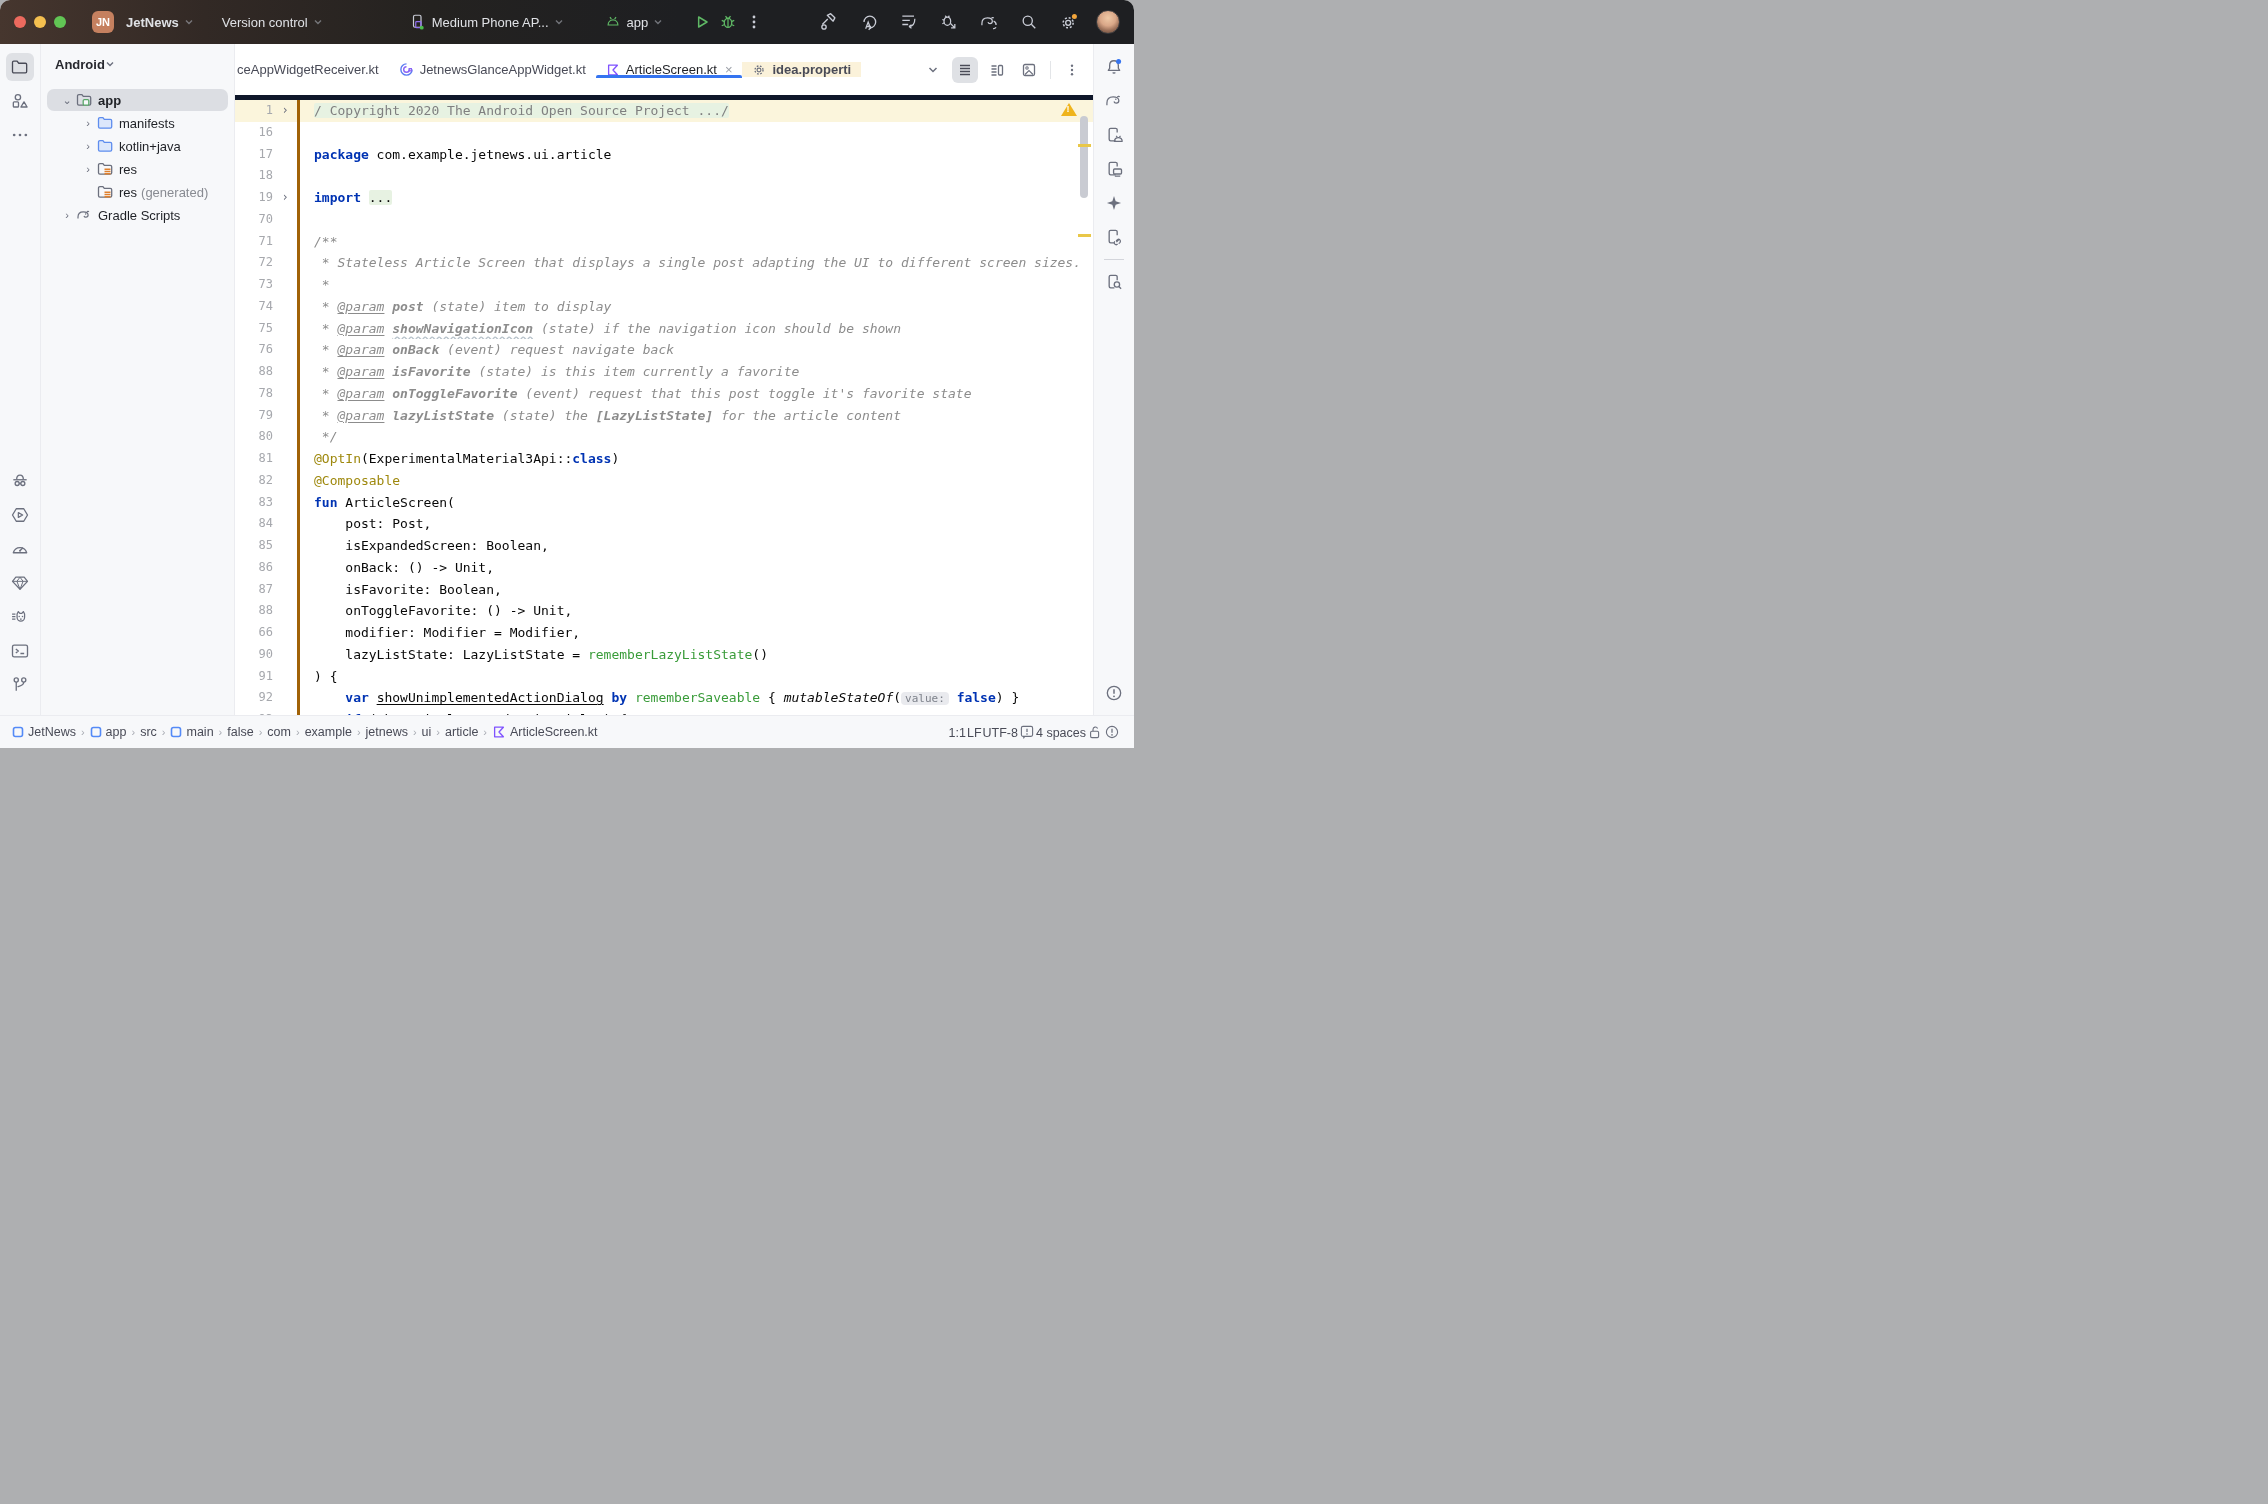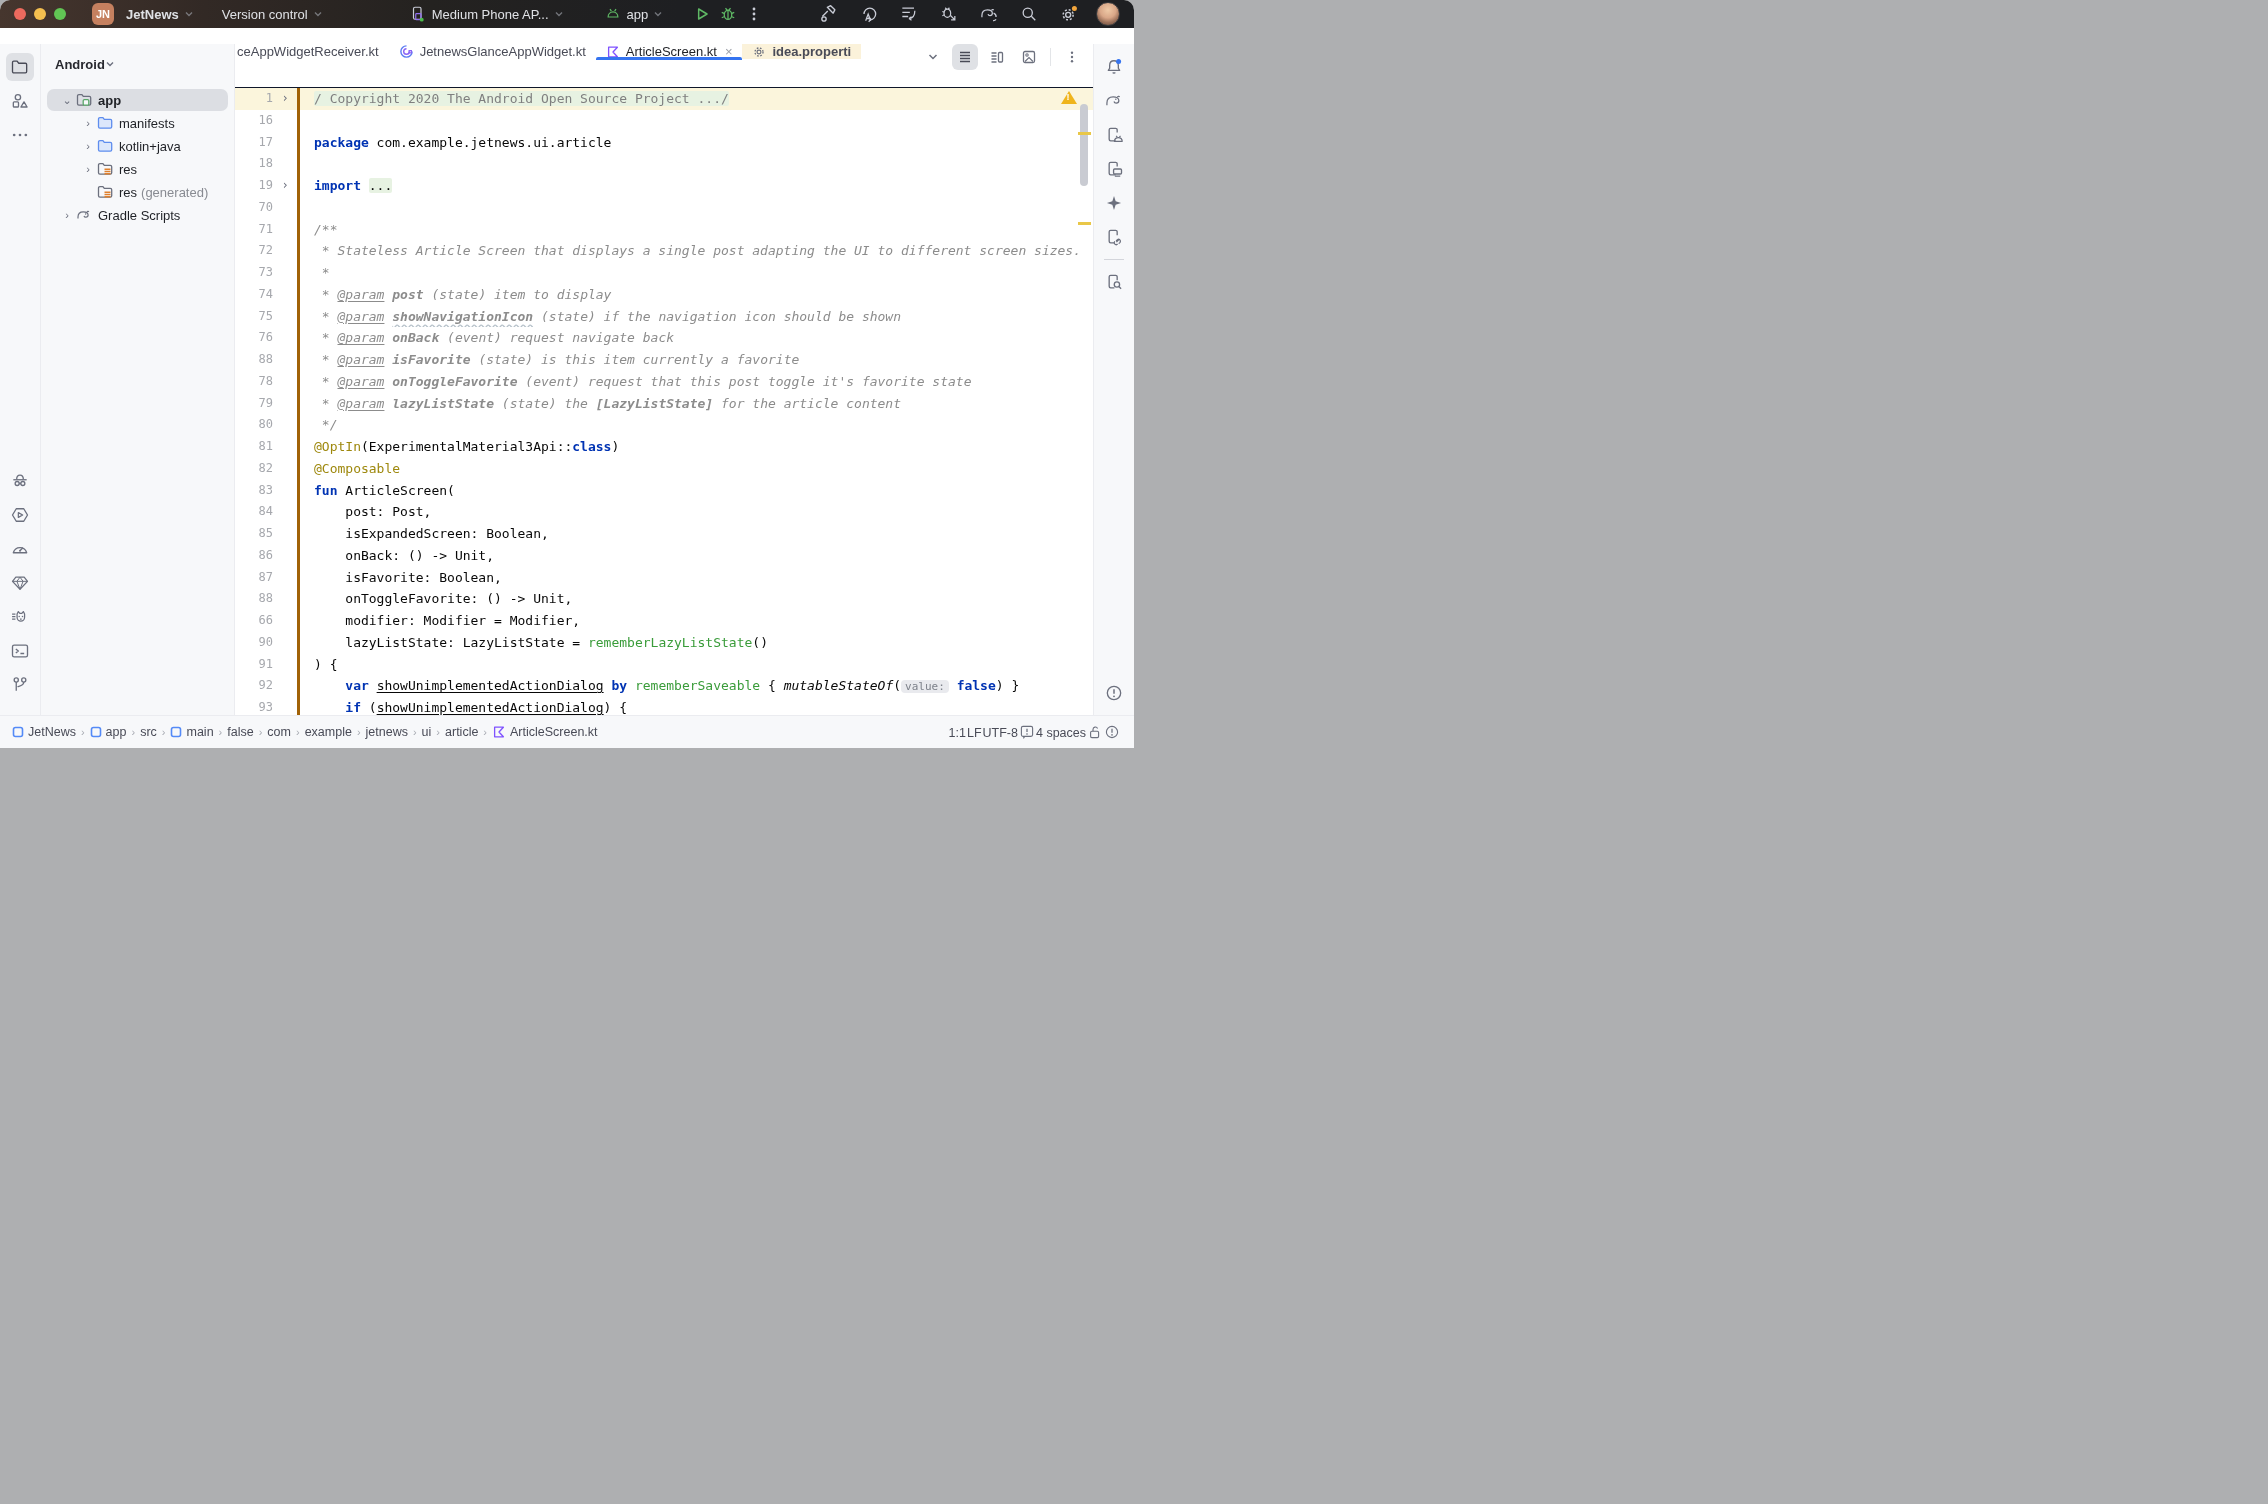--- a/index.html
+++ b/index.html
@@ -1,21 +1,21 @@
 <!DOCTYPE html>
 <html><head>
 <meta charset="utf-8">
 <style>
   html,body{margin:0;padding:0;background:#AEAFB1;}
   *{box-sizing:border-box;}
   .window{position:relative;width:1134px;height:748px;background:#FFFFFF;
     border-radius:10px 10px 0 0;overflow:hidden;
     font-family:"Liberation Sans",sans-serif;color:#27282E;}
   
-  .titlebar{position:absolute;top:0;left:0;right:0;height:28px;
+  .titlebar{position:absolute;top:0;left:0;right:0;height:44px;
     background:linear-gradient(90deg,#46362E 0%,#322925 18%,#242220 38%,#1E1F22 60%,#1E1F22 100%);
     display:flex;align-items:center;color:#DFE1E5;font-size:13px;}
   .lights{display:flex;gap:8px;margin-left:14px;}
   .light{width:12px;height:12px;border-radius:50%;}
   .l-close{background:#EC6A5E;}.l-min{background:#F4BF4F;}.l-max{background:#61C554;}
   .applogo{width:22px;height:22px;border-radius:6px;background:#C5805F;color:#fff;
     font-weight:bold;font-size:11px;display:flex;align-items:center;justify-content:center;margin-left:26px;}
   .tb-item{display:flex;align-items:center;gap:5px;margin-left:12px;cursor:default;}
   .tb-item .cv{opacity:.65;}
   .bold{font-weight:bold;}
@@ -43,21 +43,21 @@
   .trow{display:flex;align-items:center;height:22px;margin:1px 6px;border-radius:7px;padding-left:6px;}
   .trow.sel{background:#DCDEE3;}
   .t-ind0{padding-left:12px;}.t-ind1{padding-left:33px;}
   .tchev{width:16px;color:#6C707E;font-size:11px;display:flex;justify-content:center;}
   .ticon{width:18px;display:flex;justify-content:center;margin-right:5px;}
   .tlabel{color:#1F2126;}
   .tlabel.b{font-weight:bold;}
   .tsuffix{color:#888B92;margin-left:4px;}
   
   .editor-col{flex:1;display:flex;flex-direction:column;background:#fff;min-width:0;}
-  .tabbar{height:44px;display:flex;align-items:flex-start;border-bottom:1px solid #0f172a;position:relative;}
+  .tabbar{height:56px;display:flex;align-items:center;border-bottom:5px solid #0f172a;position:relative;}
   .tab{display:flex;align-items:center;gap:6px;padding:0 10px;font-size:13px;color:#494B57;position:relative;white-space:nowrap;}
   .tab.first{padding-left:2px;max-width:158px;overflow:hidden;}
   .tab.active{color:#1F2126;}
   .tab.active::after{content:"";position:absolute;left:0;right:0;bottom:-1px;height:3px;background:#3574F0;border-radius:2px 2px 0 0;}
   .tab.cream{background:#FBF2DA;font-weight:bold;}
   .tab .close{color:#9CA0A8;font-size:13px;margin-left:2px;}
   .tabctl{display:flex;align-items:center;gap:6px;margin-left:auto;padding-right:8px;}
   .tabctl .sbtn{margin:0;width:26px;height:26px;}
   .vsep{width:1px;height:18px;background:#E3E5E8;margin:0 2px;}
   

